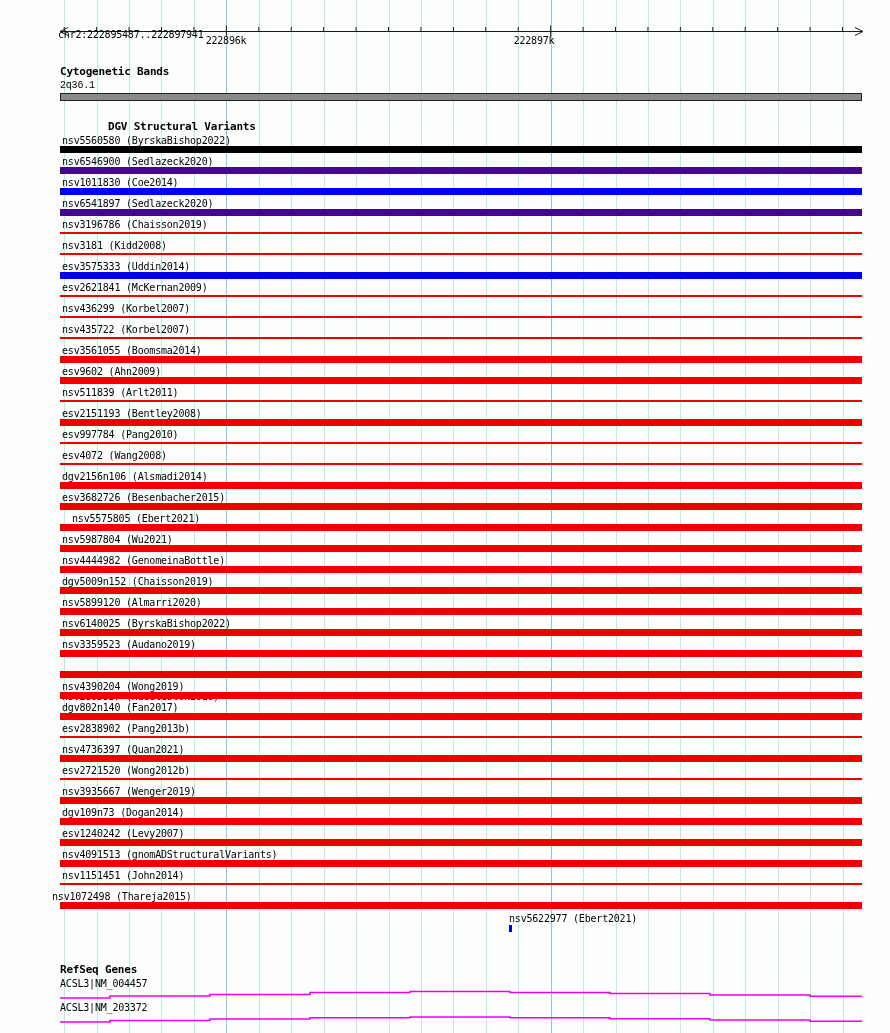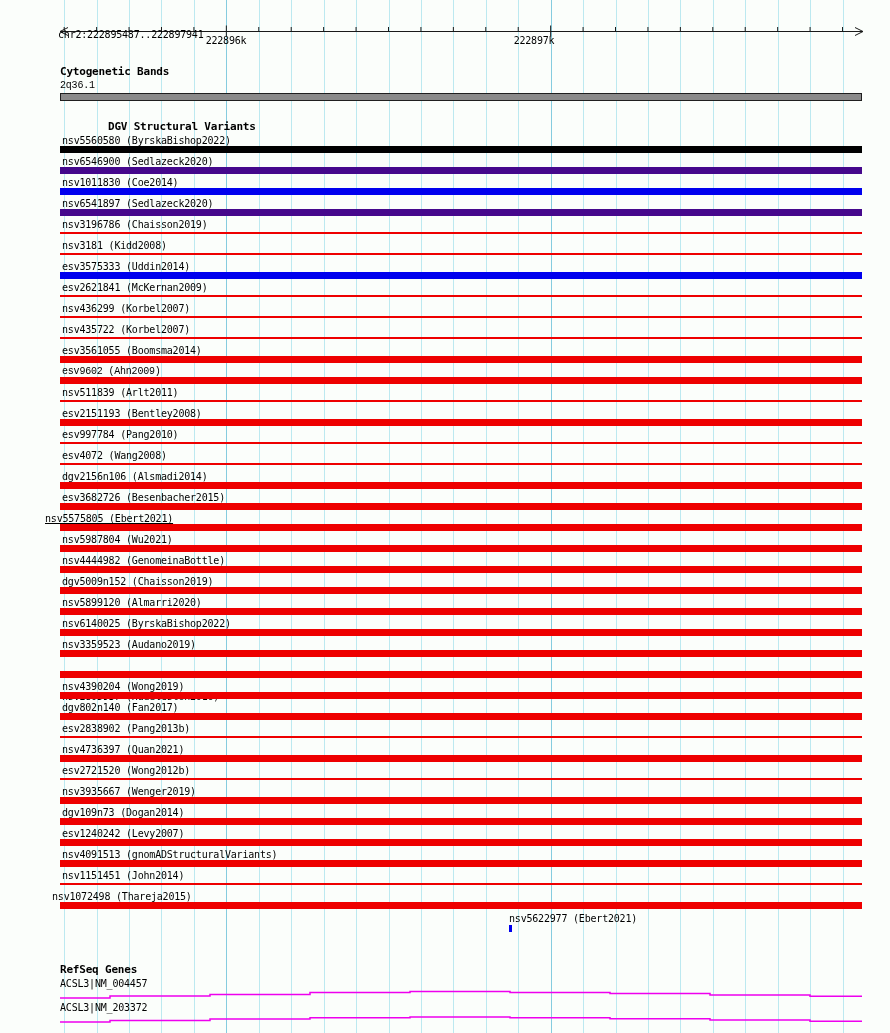--- a/index.html
+++ b/index.html
@@ -112,35 +112,35 @@
       <div class="txt" style="left: 62px; top: 261px;">esv3575333 (Uddin2014)</div>
       <div class="vbar" style="background: rgb(0, 0, 238); top: 272px; height: 7px;"></div>
       <div class="txt" style="left: 62px; top: 282px;">esv2621841 (McKernan2009)</div>
       <div class="vbar" style="background: rgb(238, 0, 0); top: 295px; height: 2px;"></div>
       <div class="txt" style="left: 62px; top: 303px;">nsv436299 (Korbel2007)</div>
       <div class="vbar" style="background: rgb(238, 0, 0); top: 316px; height: 2px;"></div>
       <div class="txt" style="left: 62px; top: 324px;">nsv435722 (Korbel2007)</div>
       <div class="vbar" style="background: rgb(238, 0, 0); top: 337px; height: 2px;"></div>
       <div class="txt" style="left: 62px; top: 345px;">esv3561055 (Boomsma2014)</div>
       <div class="vbar" style="background: rgb(238, 0, 0); top: 356px; height: 7px;"></div>
-      <div class="txt" style="left: 62px; top: 366px; font-family: Liberation Mono, monospace;">esv9602 (Ahn2009)</div>
+      <div class="txt" style="left: 62px; top: 366px;">esv9602 (Ahn2009)</div>
       <div class="vbar" style="background: rgb(238, 0, 0); top: 377px; height: 7px;"></div>
       <div class="txt" style="left: 62px; top: 387px;">nsv511839 (Arlt2011)</div>
       <div class="vbar" style="background: rgb(238, 0, 0); top: 400px; height: 2px;"></div>
       <div class="txt" style="left: 62px; top: 408px;">esv2151193 (Bentley2008)</div>
       <div class="vbar" style="background: rgb(238, 0, 0); top: 419px; height: 7px;"></div>
       <div class="txt" style="left: 62px; top: 429px;">esv997784 (Pang2010)</div>
       <div class="vbar" style="background: rgb(238, 0, 0); top: 442px; height: 2px;"></div>
       <div class="txt" style="left: 62px; top: 450px;">esv4072 (Wang2008)</div>
       <div class="vbar" style="background: rgb(238, 0, 0); top: 463px; height: 2px;"></div>
       <div class="txt" style="left: 62px; top: 471px;">dgv2156n106 (Alsmadi2014)</div>
       <div class="vbar" style="background: rgb(238, 0, 0); top: 482px; height: 7px;"></div>
       <div class="txt" style="left: 62px; top: 492px;">esv3682726 (Besenbacher2015)</div>
       <div class="vbar" style="background: rgb(238, 0, 0); top: 503px; height: 7px;"></div>
-      <div class="txt" style="left: 45px; top: 513px; text-decoration: underline;">nsv5575805 (Ebert2021)</div>
+      <div class="txt" style="left: 72px; top: 513px;">nsv5575805 (Ebert2021)</div>
       <div class="vbar" style="background: rgb(238, 0, 0); top: 524px; height: 7px;"></div>
       <div class="txt" style="left: 62px; top: 534px;">nsv5987804 (Wu2021)</div>
       <div class="vbar" style="background: rgb(238, 0, 0); top: 545px; height: 7px;"></div>
       <div class="txt" style="left: 62px; top: 555px;">nsv4444982 (GenomeinaBottle)</div>
       <div class="vbar" style="background: rgb(238, 0, 0); top: 566px; height: 7px;"></div>
       <div class="txt" style="left: 62px; top: 576px; text-align: right;">dgv5009n152 (Chaisson2019)</div>
       <div class="vbar" style="background: rgb(238, 0, 0); top: 587px; height: 7px;"></div>
       <div class="txt" style="left: 62px; top: 597px;">nsv5899120 (Almarri2020)</div>
       <div class="vbar" style="background: rgb(238, 0, 0); top: 608px; height: 7px;"></div>
       <div class="txt" style="left: 62px; top: 618px;">nsv6140025 (ByrskaBishop2022)</div>

